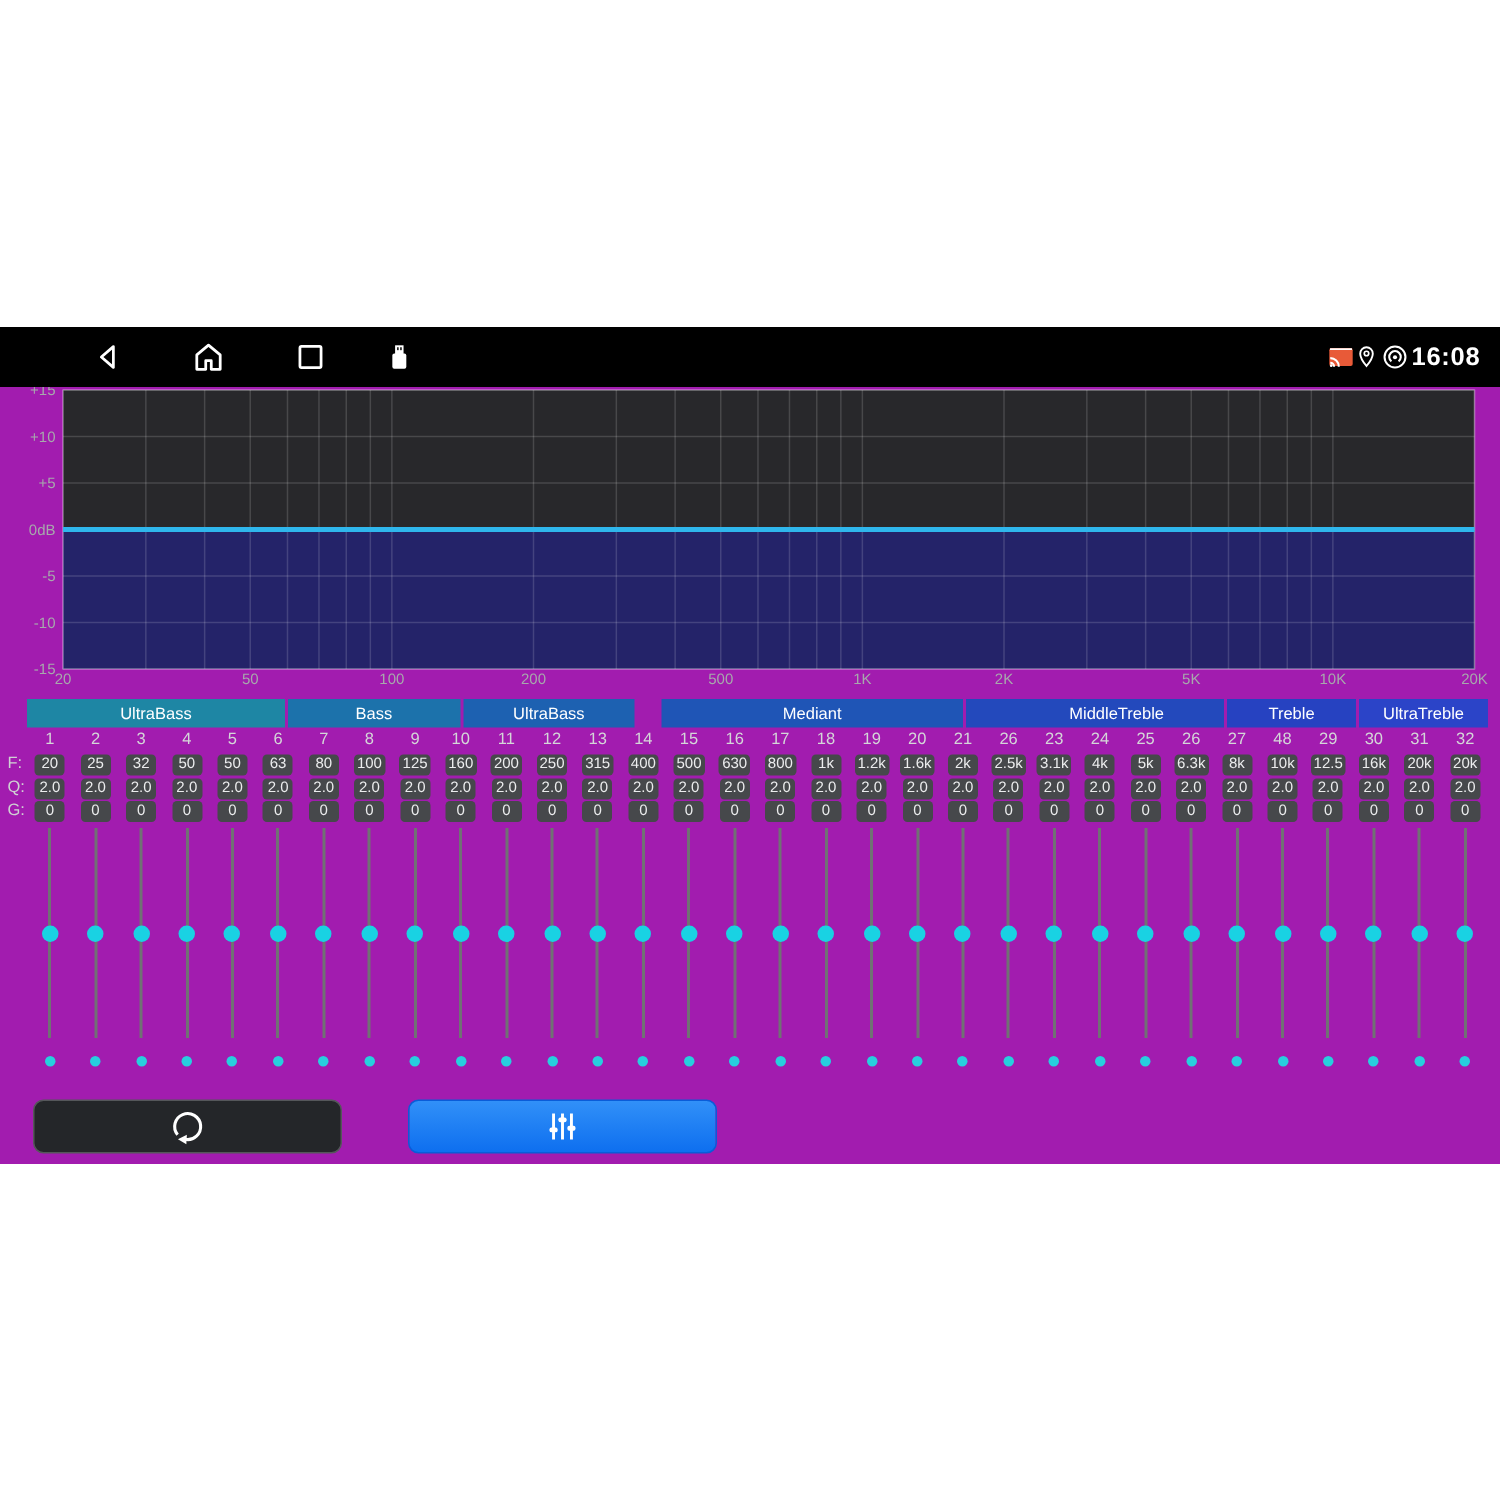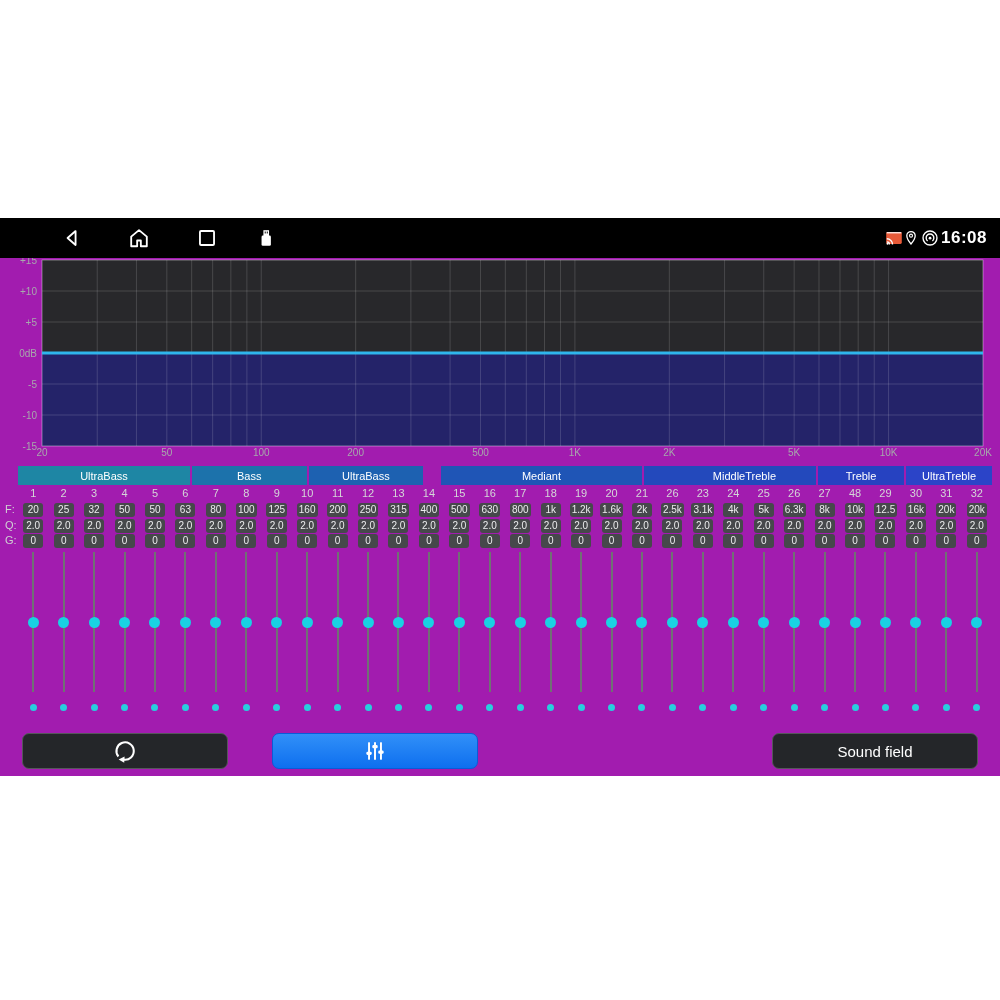--- a/index.html
+++ b/index.html
@@ -710,17 +710,14 @@
         <g stroke="#fff" stroke-width="1.8">
           <line x1="6.5" y1="4" x2="6.5" y2="20"></line>
           <line x1="12" y1="4" x2="12" y2="20"></line>
           <line x1="17.5" y1="4" x2="17.5" y2="20"></line>
         </g>
         <rect x="4" y="12.6" width="5" height="3" rx="1.2" fill="#fff"></rect>
         <rect x="9.5" y="6.4" width="5" height="3" rx="1.2" fill="#fff"></rect>
         <rect x="15" y="11.6" width="5" height="3" rx="1.2" fill="#fff"></rect>
       </svg>
     </div>
-    <div class="btn" style="left:772px">
-      <span>Sound field</span>
-    </div>
   </div>
 </div>
 
 </body></html>

